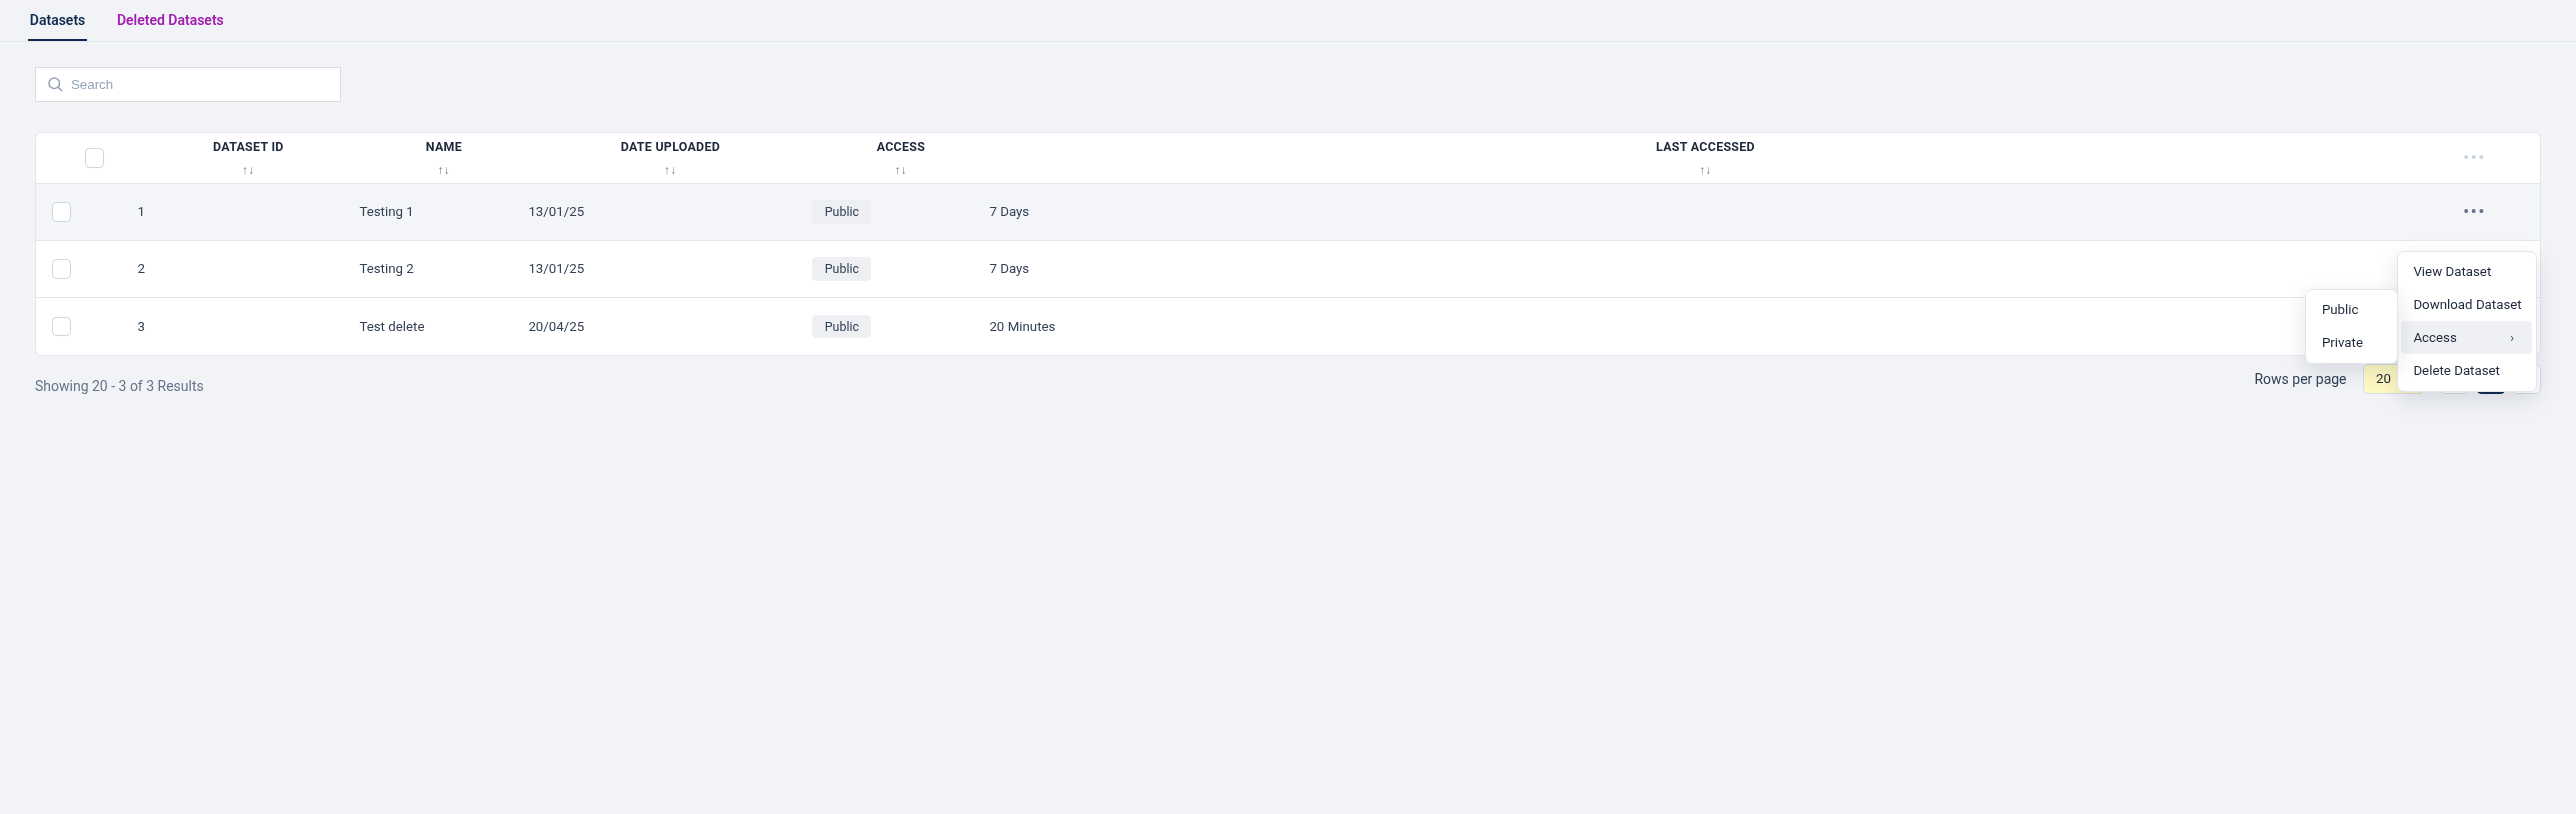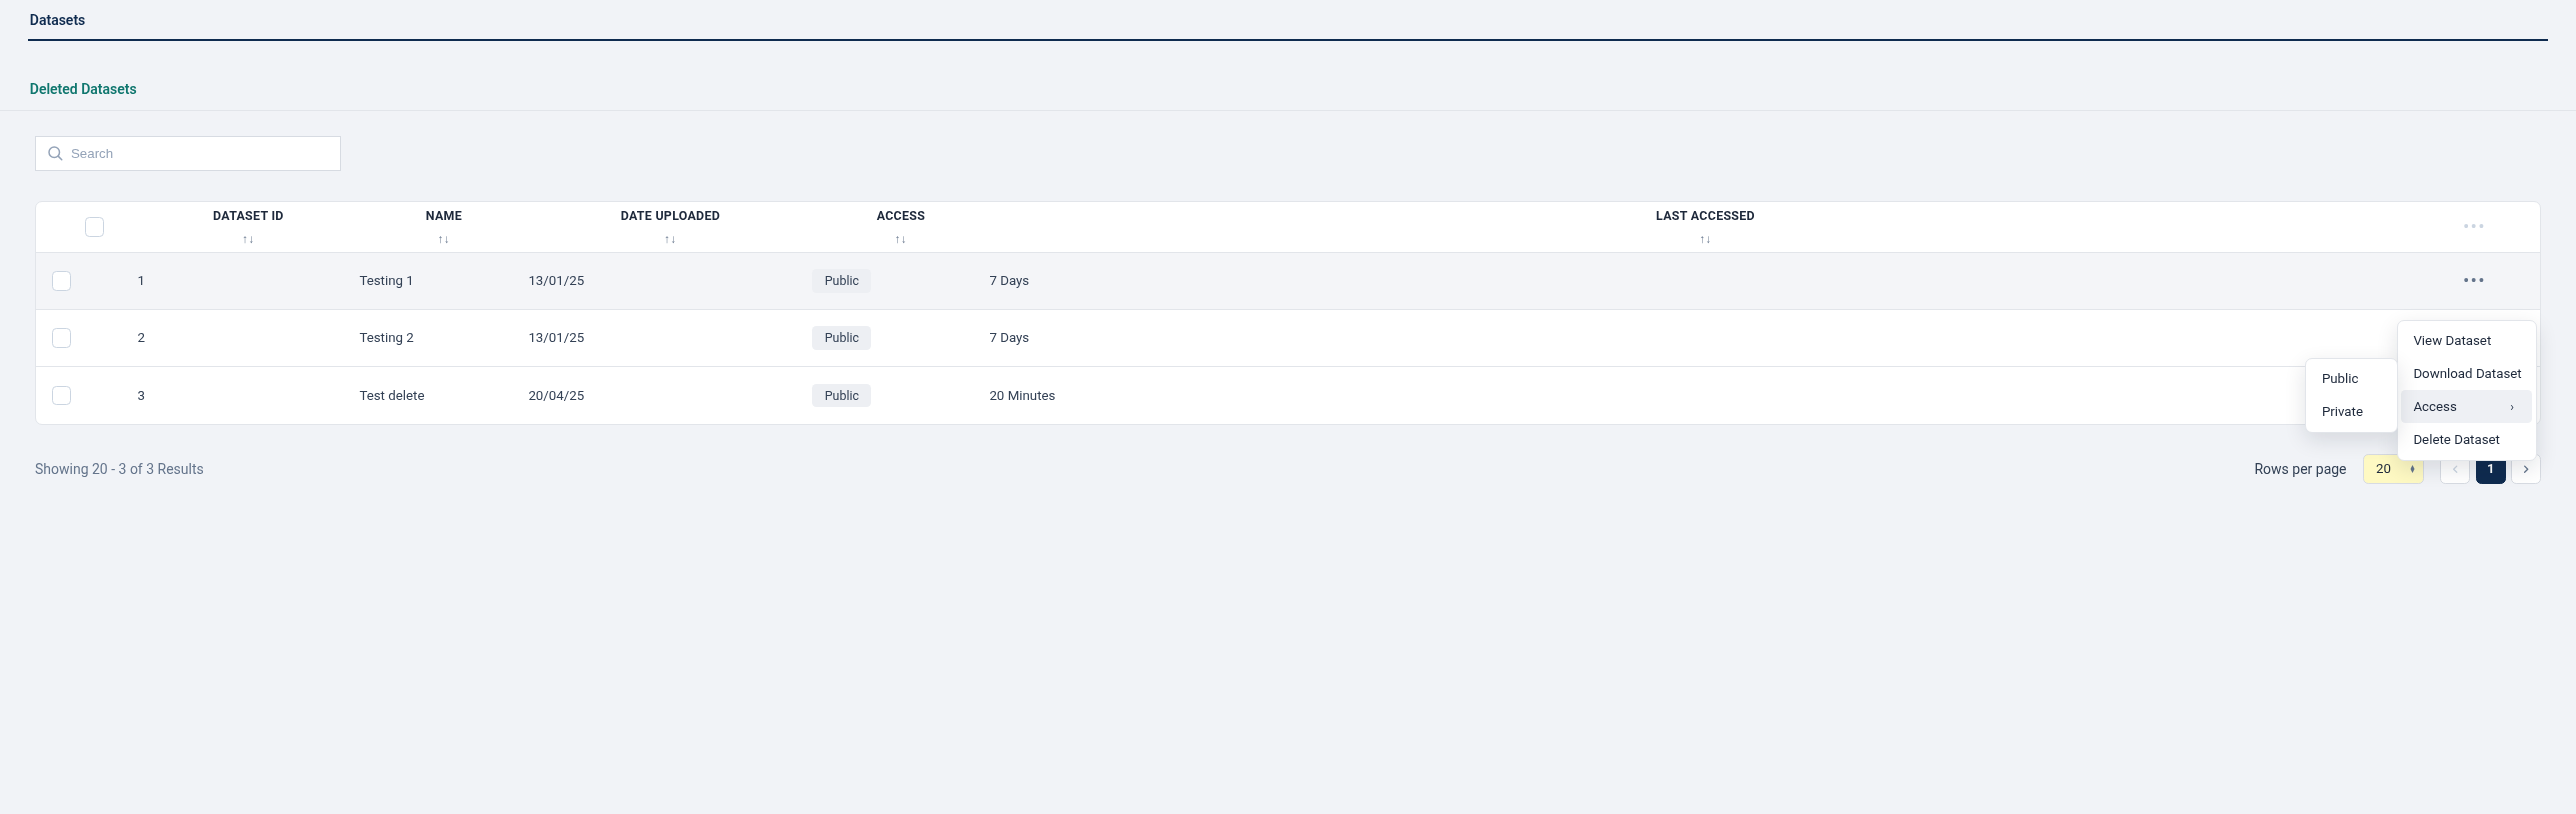--- a/index.html
+++ b/index.html
@@ -12,27 +12,26 @@
       background: #f1f3f7;
       color: #1e293b;
       font-size: 13.3px;
     }
     .tabs {
       display: flex;
       gap: 28px;
       padding: 0 28px;
       border-bottom: 0.9px solid #e2e5ea;
       background: #f1f3f7;
-      flex-direction: column;
     }
     .tab {
       padding: 12.4px 1.8px 10.6px 1.8px;
       font-size: 14px;
       font-weight: 600;
-      color: #0f766e;
+      color: #a21caf;
       cursor: pointer;
       border-bottom: 2.7px solid transparent;
     }
     .tab.active {
       color: #0f2b4f;
       border-bottom: 2.7px solid #0f2b4f;
     }
     .content {
       padding: 25px 35px 35px 35px;
     }
@@ -138,23 +137,23 @@
       color: #64748b;
       font-size: 16px;
       letter-spacing: 1.8px;
       font-weight: 700;
     }
     .more-header {
       color: #cbd5e1;
     }
     .pager {
       display: flex;
-      align-items: center;
+      align-items: flex-end;
       justify-content: space-between;
-      margin-top: 29px;
+      margin-top: 8px;
     }
     .pager-left {
       color: #64748b;
       font-size: 14px;
     }
     .pager-right {
       display: flex;
       align-items: center;
       gap: 16px;
     }

